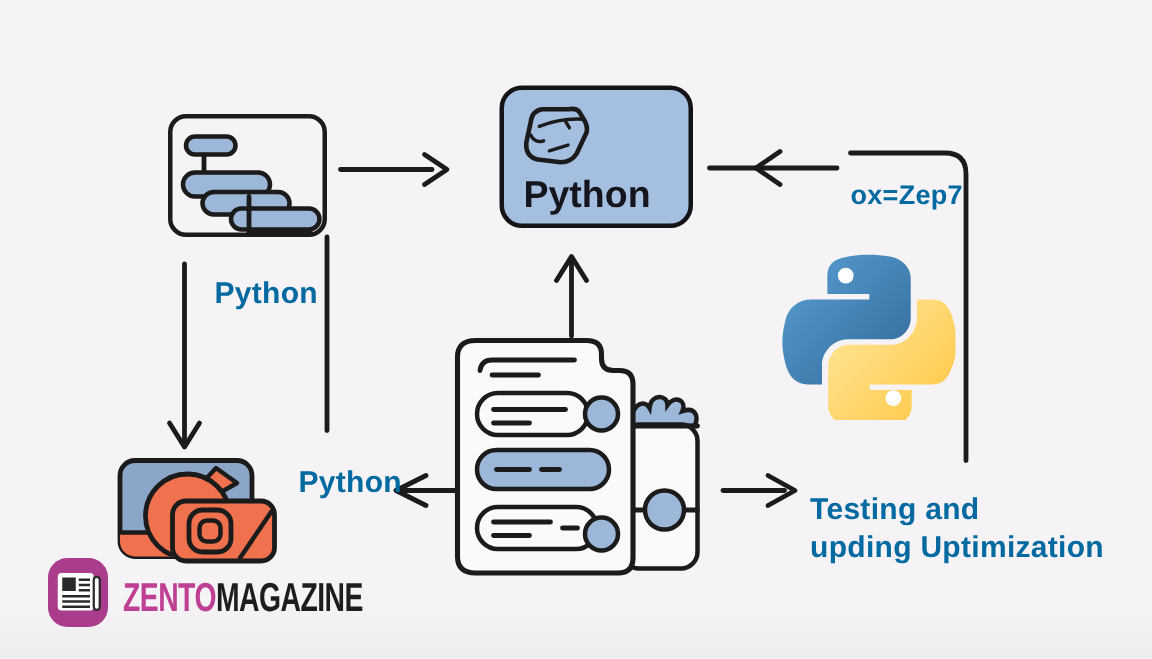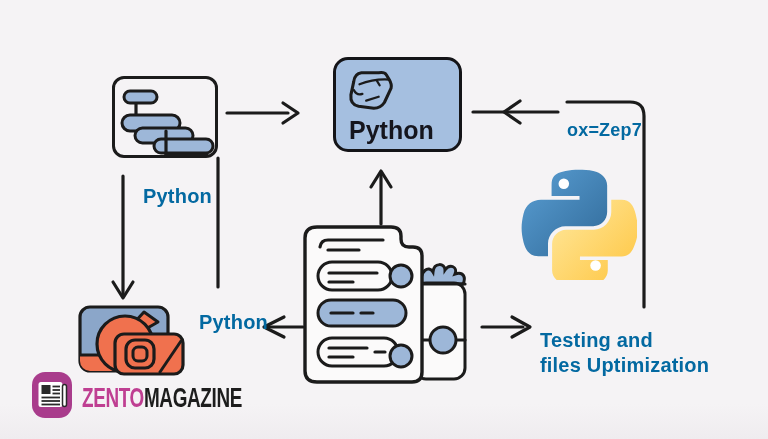--- a/index.html
+++ b/index.html
@@ -171,21 +171,21 @@
 <div id="label-backing" class="label">
   <div>Python</div>
 </div>
 
 <div id="label-testing-files" class="label">
   <div>Python</div>
 </div>
 
 <div id="label-testing-opt" class="label">
   <div>Testing and</div>
-  <div>files Uptimization</div>
+  <div>upding Uptimization</div>
 </div>
 
 <div id="brand" class="abs">
   <svg width="42" height="48" viewBox="0 0 42 48">
     <rect x="1" y="1" width="40" height="46" rx="13" fill="var(--brand-magenta)"></rect>
     <rect x="7.5" y="11" width="24" height="25" rx="2.5" fill="#ffffff"></rect>
     <rect x="10.5" y="14" width="9" height="9" fill="#2a2a2a"></rect>
     <g stroke="#2a2a2a" stroke-width="1.8">
       <path d="M21.5,15.5 H29"></path>
         <path d="M21.5,19 H29"></path>

